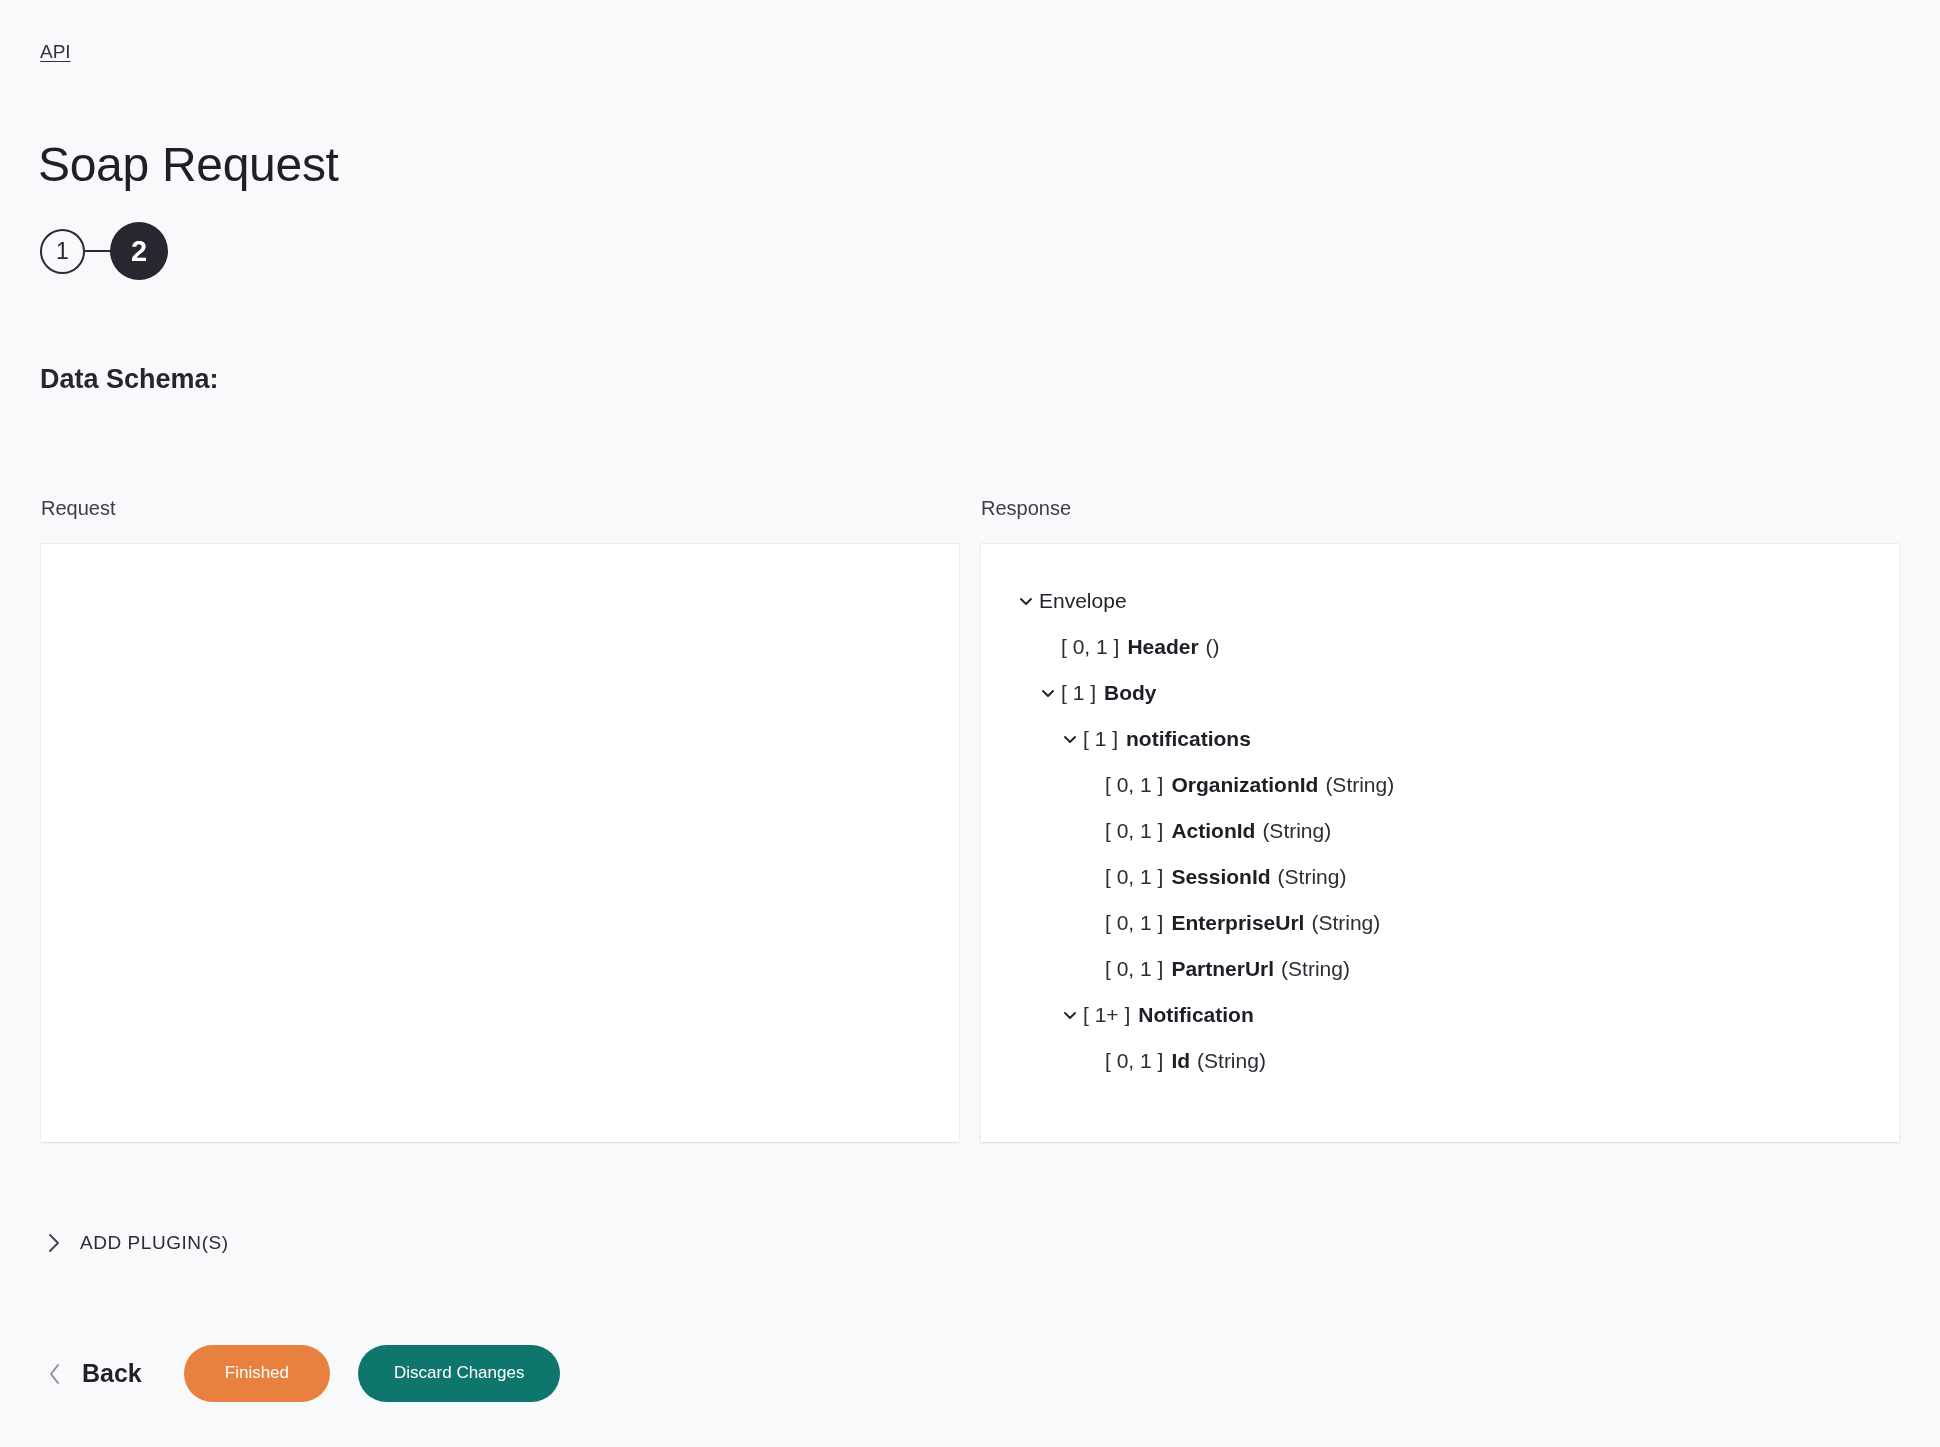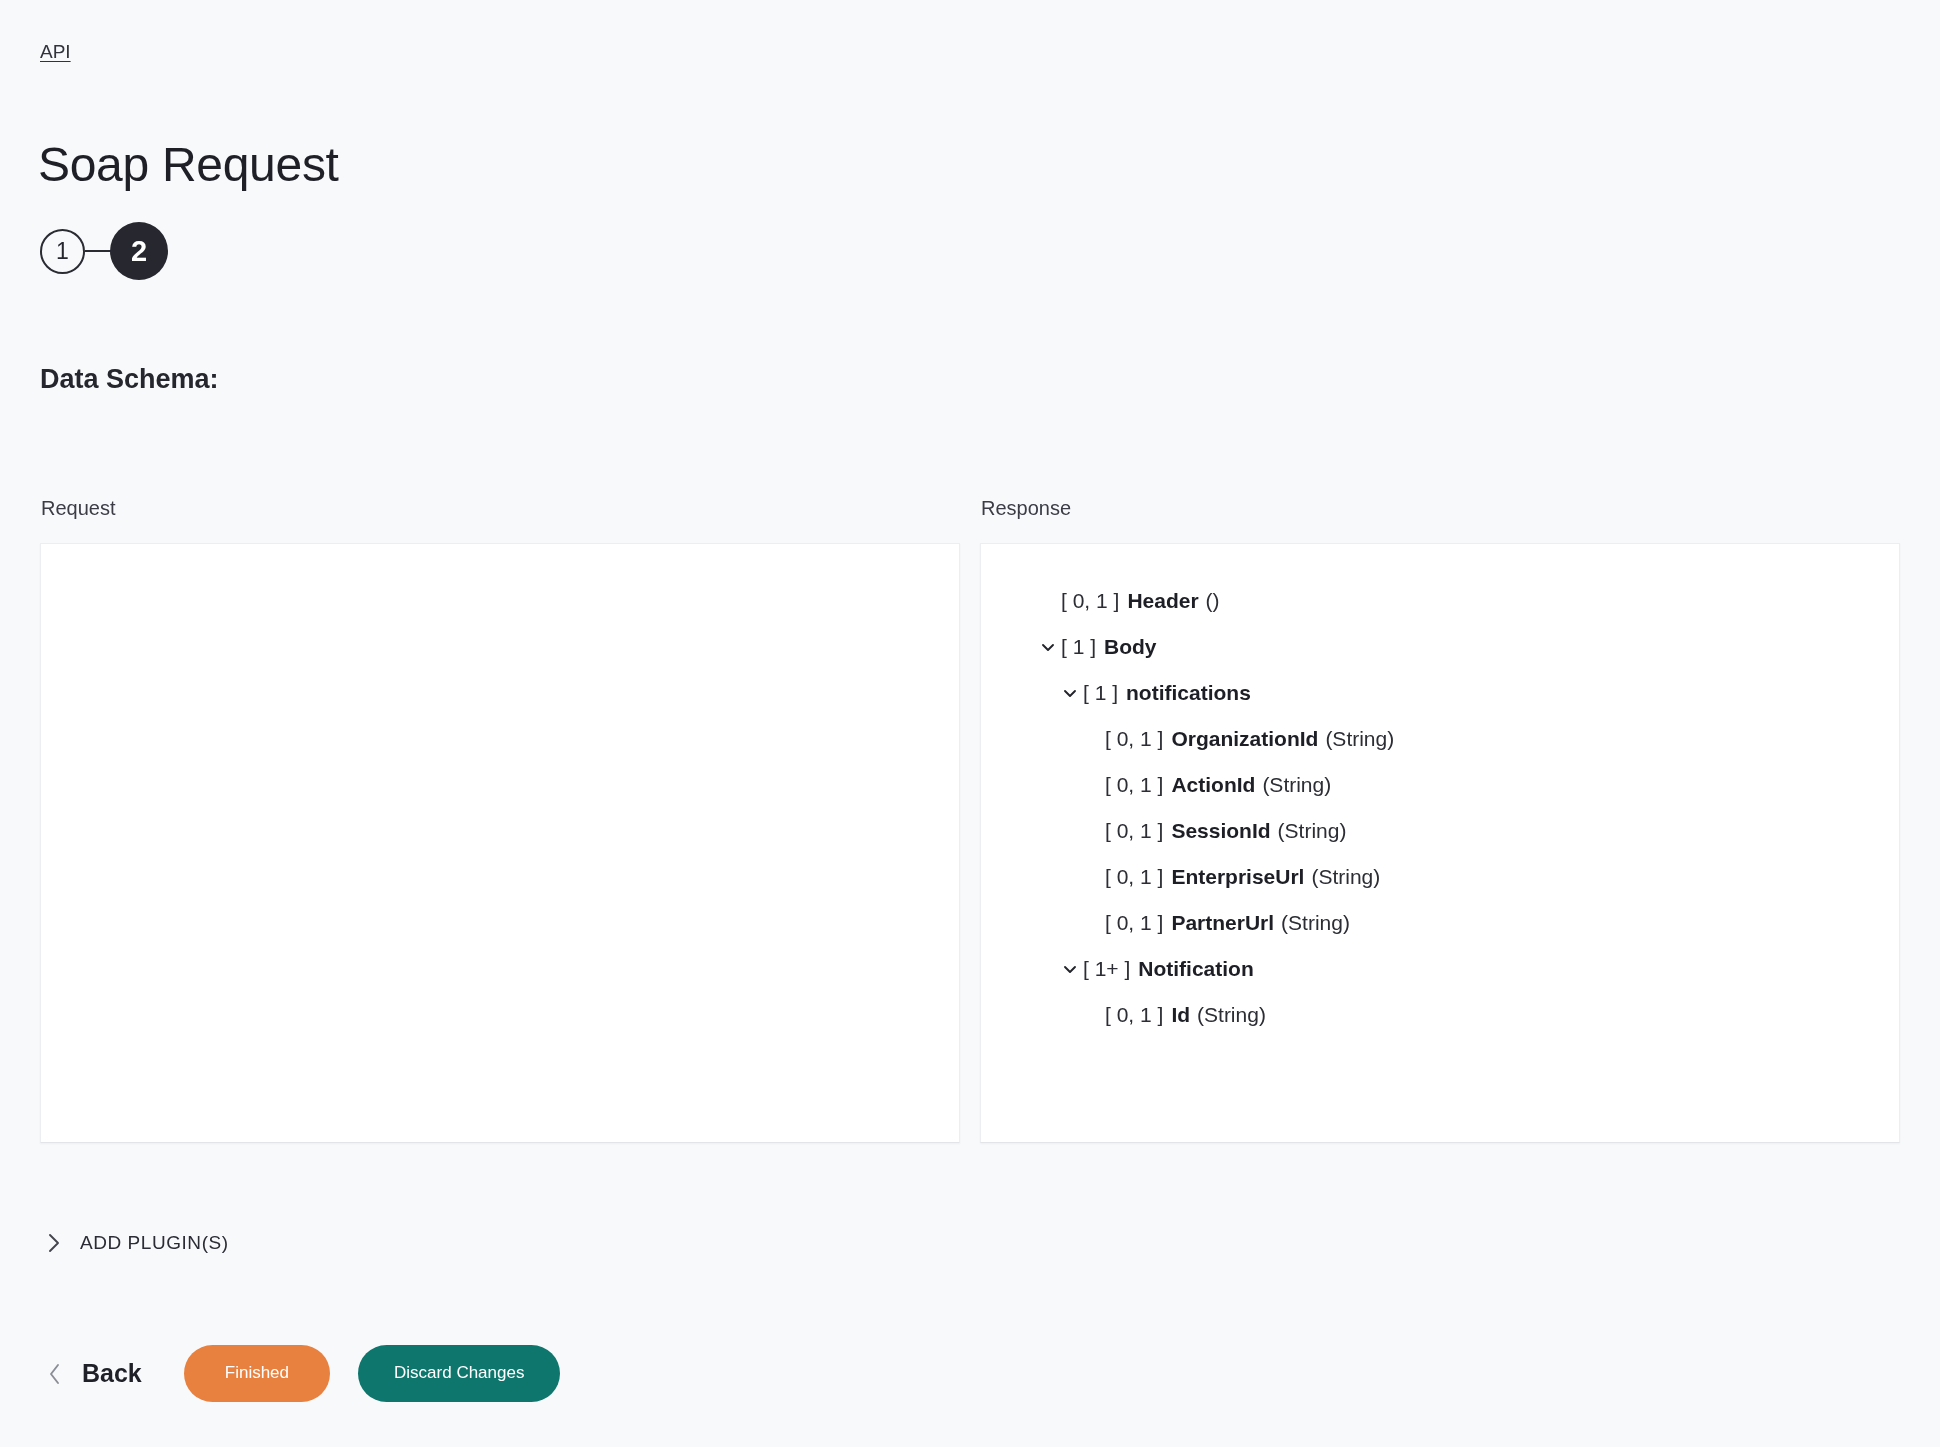--- a/index.html
+++ b/index.html
@@ -243,20 +243,28 @@
       <div class="panel-label">Request</div>
       <div class="panel-box">
         <div class="tree" id="request-tree"></div>
       </div>
     </div>
 
     <div class="panel-col">
       <div class="panel-label">Response</div>
       <div class="panel-box">
         <div class="tree" id="response-tree">
+            <div class="tree-node" style="padding-left: 32px;">
+              <span class="twisty">
+                <svg width="16" height="16" viewBox="0 0 16 16">
+                  <path d="M3 6 L8 11 L13 6" fill="none" stroke="currentColor" stroke-width="1.9" stroke-linecap="round" stroke-linejoin="round"></path>
+                </svg>
+              </span>
+              <span class="node-plain">Envelope</span>
+            </div>
             <div class="tree-node" style="padding-left: 54px;">
               <span class="twisty empty">
                 <svg width="16" height="16" viewBox="0 0 16 16">
                   <path d="M3 6 L8 11 L13 6" fill="none" stroke="currentColor" stroke-width="1.9" stroke-linecap="round" stroke-linejoin="round"></path>
                 </svg>
               </span>
               <span class="node-card">[ 0, 1 ]</span>
               <span class="node-name">Header</span>
               <span class="node-type">()</span>
             </div>

